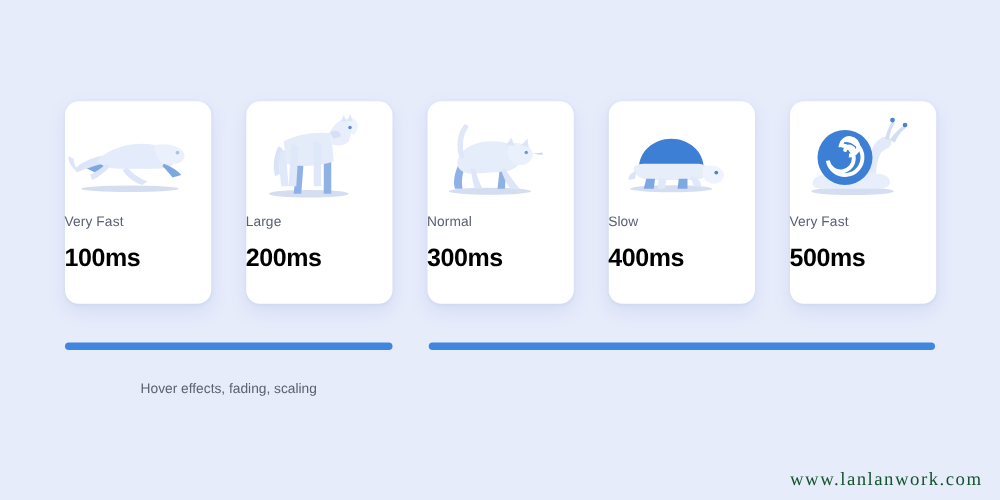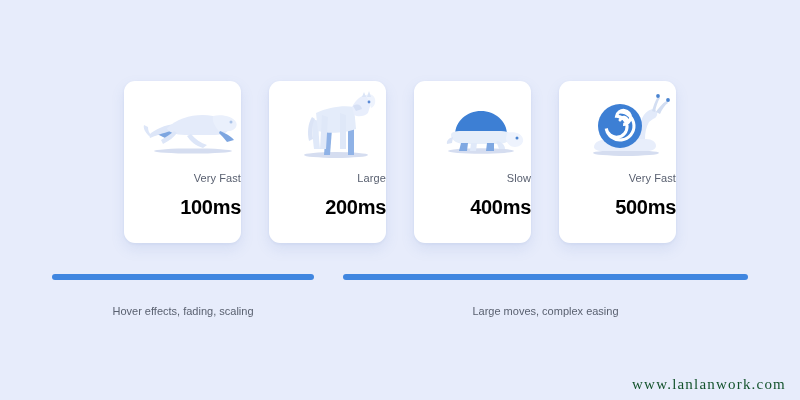--- a/index.html
+++ b/index.html
@@ -36,21 +36,21 @@
 
   .speed-card {
     width: 117px;
     height: 162px;
     background: #ffffff;
     border-radius: 11px;
     box-shadow: 0 6px 14px rgba(90, 120, 190, 0.13),
                 0 1px 3px rgba(90, 120, 190, 0.09);
     display: flex;
     flex-direction: column;
-    align-items: flex-end;
+    align-items: flex-start;
     box-sizing: border-box;
     padding-top: 8px;
   }
 
   .card-art {
     width: 100px;
     height: 78px;
     display: flex;
     align-items: center;
     justify-content: center;
@@ -150,20 +150,40 @@
           <path d="M83 2 L85 8 L81 8 Z" fill="#dbe5f7"></path>
           <circle cx="83" cy="13" r="1.4" fill="#5b8ad6"></circle>
           <path d="M67 17 C 72 14, 75 16, 76 20 L 70 22 Z" fill="#d6e0f5"></path>
           <path d="M26 28 C 22 34, 21 44, 23 52 L 27 50 C 26 42, 26 34, 29 30 Z" fill="#dbe4f6"></path>
         </svg>
       </div>
       <div class="card-label">Large</div>
       <div class="card-value">200ms</div>
     </div>
 
+    <div class="speed-card">
+      <div class="card-art">
+        <svg width="100" height="78" viewBox="0 0 100 78">
+          <ellipse cx="50" cy="64" rx="33" ry="2.8" fill="#d5ddf0"></ellipse>
+          <path d="M26 40 C 22 48, 20 56, 22 62 L 28 62 C 27 55, 28 48, 31 43 Z" fill="#8fb2e6"></path>
+          <path d="M58 44 L56 62 L62 62 L63 44 Z" fill="#8fb2e6"></path>
+          <path d="M24 40 C 26 30, 38 24, 52 24 C 64 24, 72 28, 74 34 C 76 40, 72 46, 64 48 L 36 50 C 28 50, 23 46, 24 40 Z" fill="#e5ecfa"></path>
+          <path d="M66 26 C 74 24, 82 27, 84 33 C 85 38, 81 43, 74 43 C 68 43, 64 38, 64 32 Z" fill="#eaf0fc"></path>
+          <path d="M67 21 L70 28 L63 27 Z" fill="#dde6f8"></path>
+          <path d="M80 22 L81 29 L75 27 Z" fill="#dde6f8"></path>
+          <circle cx="79" cy="33" r="1.4" fill="#6f9ada"></circle>
+          <path d="M84 34 L92 33 L92 35 Z" fill="#c9d8f2"></path>
+          <path d="M38 46 C 40 53, 42 58, 44 62 L 38 62 C 36 56, 35 50, 35 46 Z" fill="#dde6f8"></path>
+          <path d="M62 46 C 66 52, 70 58, 74 62 L 66 62 C 63 57, 60 51, 59 47 Z" fill="#dde6f8"></path>
+          <path d="M26 38 C 22 28, 24 16, 30 10 L 33 12 C 28 19, 27 29, 30 37 Z" fill="#e0e8f8"></path>
+        </svg>
+      </div>
+      <div class="card-label">Normal</div>
+      <div class="card-value">300ms</div>
+    </div>
 
     <div class="speed-card">
       <div class="card-art">
         <svg width="100" height="78" viewBox="0 0 100 78">
           <ellipse cx="50" cy="62" rx="33" ry="2.8" fill="#d5ddf0"></ellipse>
           <path d="M24 46 C 24 32, 36 22, 50 22 C 64 22, 76 32, 76 46 Z" fill="#3d7fd4"></path>
           <path d="M20 46 C 20 43, 24 42, 30 42 L 70 42 C 76 42, 80 44, 80 47 C 80 52, 74 55, 66 55 L 34 55 C 26 55, 20 51, 20 46 Z" fill="#e6eefa"></path>
           <path d="M76 44 C 84 42, 91 45, 92 50 C 93 54, 89 58, 84 58 C 79 58, 75 54, 75 49 Z" fill="#eef3fd"></path>
           <circle cx="86" cy="49" r="1.5" fill="#4a84d0"></circle>
           <path d="M30 54 L28 62 L36 62 L37 54 Z" fill="#7fa8e2"></path>
@@ -197,18 +217,17 @@
 
   </div>
 
   <div class="group" id="group-fast">
     <div class="group-bar"></div>
     <div class="group-caption">Hover effects, fading, scaling</div>
   </div>
 
   <div class="group" id="group-slow">
     <div class="group-bar"></div>
-    <div class="group-caption">Large moves, complex easing</div>
   </div>
 
   <div class="watermark">www.lanlanwork.com</div>
 
 </div>
 
 </body></html>

